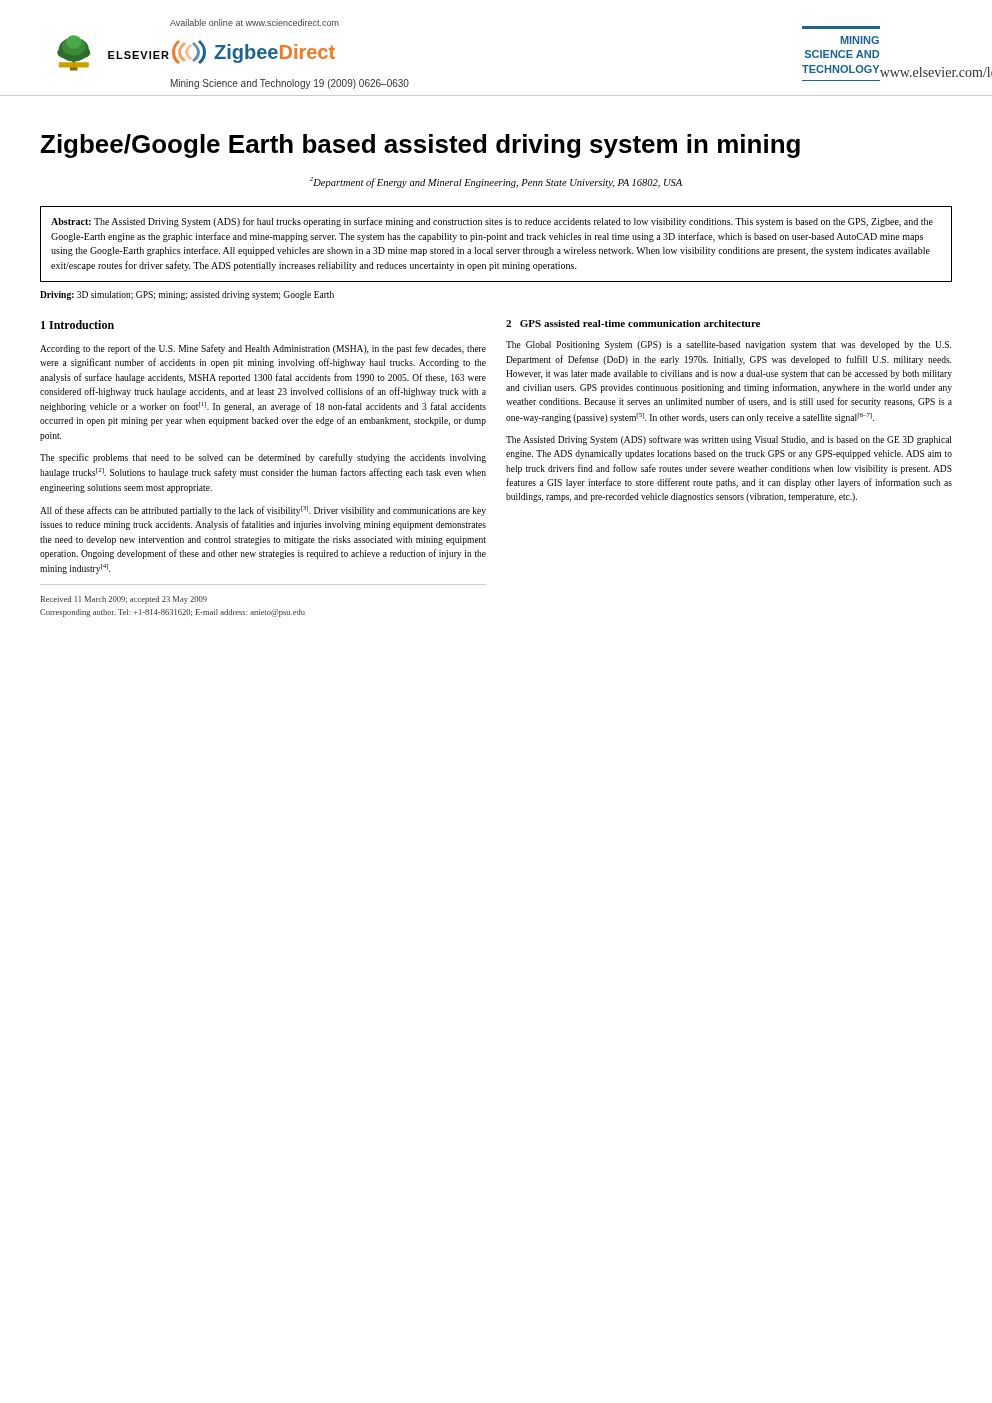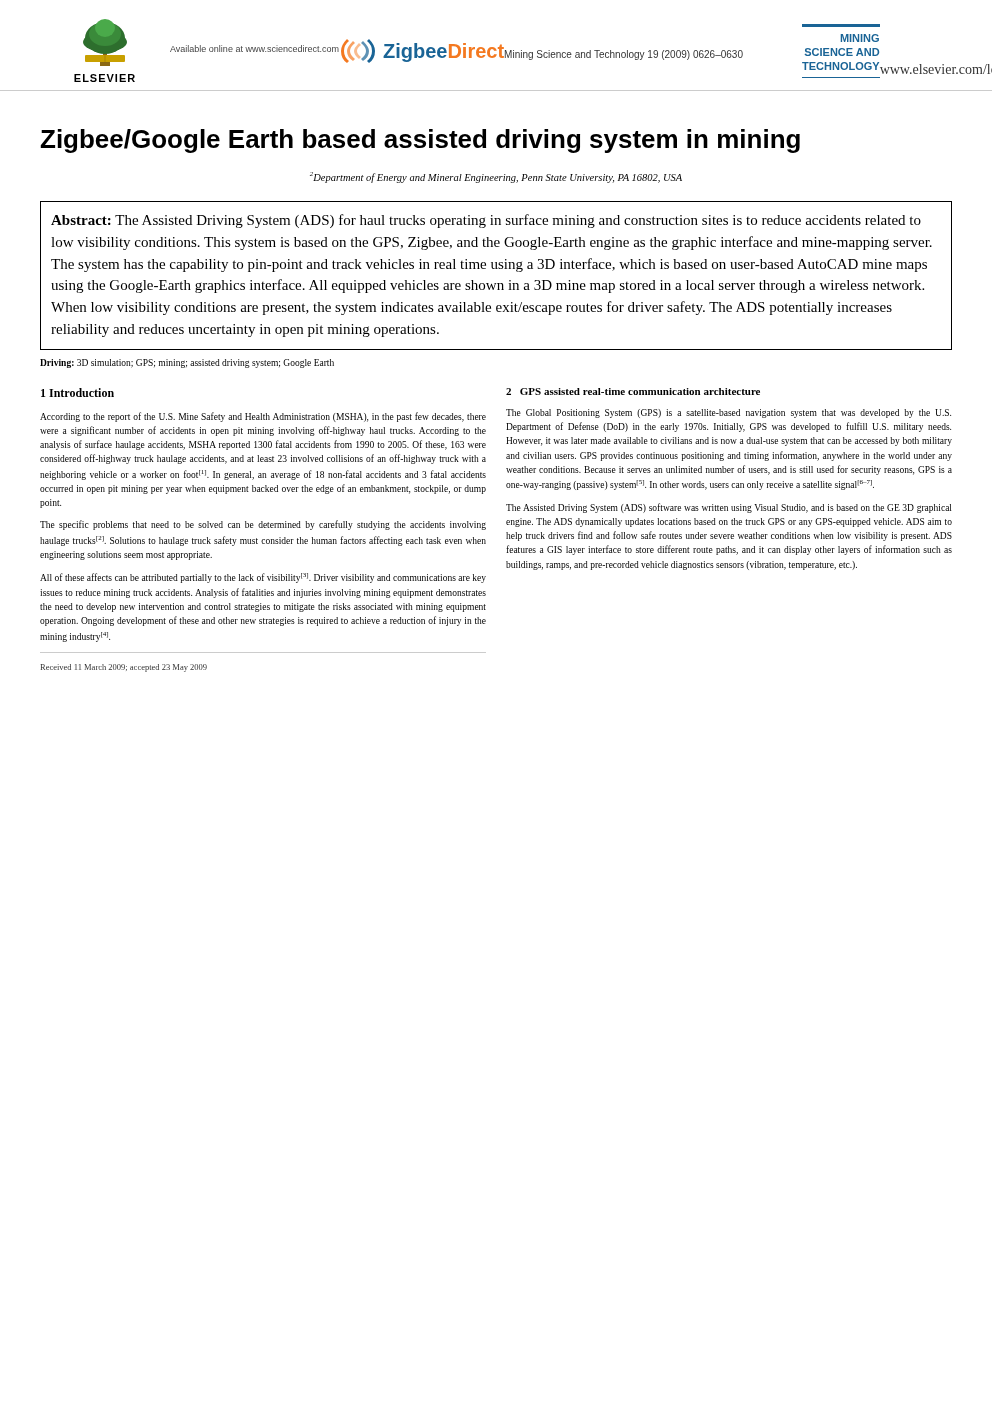--- a/index.html
+++ b/index.html
@@ -21,36 +21,36 @@
     .header {
       display: flex;
       align-items: center;
       justify-content: space-between;
       padding: 18px 40px 6px 40px;
       border-bottom: 1px solid #ccc;
     }
     .header-left {
       width: 130px;
       display: flex;
-      flex-direction: column;
+      flex-direction: row;
       align-items: center;
     }
     .elsevier-text {
       font-size: 11px;
       font-family: Arial, sans-serif;
       letter-spacing: 1px;
       font-weight: bold;
       color: #000;
       margin-top: 2px;
     }
     .header-center {
       display: flex;
-      flex-direction: row;
-      align-items: center;
+      flex-direction: column;
       flex: 1;
+      gap: 6px;
     }
     .sciencedirect-available {
       font-size: 9px;
       font-family: Arial, sans-serif;
       color: #444;
       margin-bottom: 4px;
     }
     .sciencedirect-logo {
       display: flex;
       align-items: center;
@@ -113,21 +113,21 @@
       font-size: 10.5px;
       font-style: italic;
       font-family: 'Times New Roman', Times, serif;
       margin-bottom: 16px;
       line-height: 1.5;
     }
     
     .abstract-box {
       border: 1px solid #000;
       padding: 8px 10px;
-      font-size: 15px;
+      font-size: 10px;
       font-family: 'Times New Roman', Times, serif;
       line-height: 1.45;
       margin-bottom: 8px;
     }
     .abstract-box .abstract-label {
       font-weight: bold;
     }
     .keywords-line {
       font-size: 9.5px;
       font-family: 'Times New Roman', Times, serif;
@@ -274,20 +274,21 @@
         <div class="para">
           The specific problems that need to be solved can be determined by carefully studying the accidents involving haulage trucks<sup>[2]</sup>. Solutions to haulage truck safety must consider the human factors affecting each task even when engineering solutions seem most appropriate.
         </div>
 
         <div class="para">
           All of these affects can be attributed partially to the lack of visibility<sup>[3]</sup>. Driver visibility and communications are key issues to reduce mining truck accidents. Analysis of fatalities and injuries involving mining equipment demonstrates the need to develop new intervention and control strategies to mitigate the risks associated with mining equipment operation. Ongoing development of these and other new strategies is required to achieve a reduction of injury in the mining industry<sup>[4]</sup>.
         </div>
 
         <div class="footer-line" style="margin-top:auto;">
           <div class="footer-text">Received 11 March 2009; accepted 23 May 2009</div>
+          <div class="footer-text">Corresponding author. Tel: +1-814-8631620; E-mail address: anieto@psu.edu</div>
         </div>
       </div>
 
       <div class="col-right">
         <div class="section-heading-right">
           2&nbsp;&nbsp; GPS assisted real-time communication architecture
         </div>
 
         <div class="para">
           The Global Positioning System (GPS) is a satellite-based navigation system that was developed by the U.S. Department of Defense (DoD) in the early 1970s. Initially, GPS was developed to fulfill U.S. military needs. However, it was later made available to civilians and is now a dual-use system that can be accessed by both military and civilian users. GPS provides continuous positioning and timing information, anywhere in the world under any weather conditions. Because it serves an unlimited number of users, and is still used for security reasons, GPS is a one-way-ranging (passive) system<sup>[5]</sup>. In other words, users can only receive a satellite signal<sup>[6–7]</sup>.

